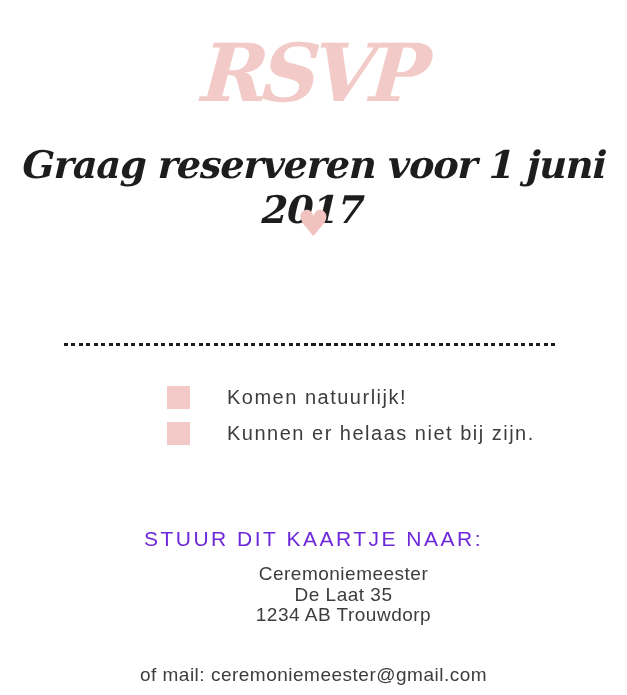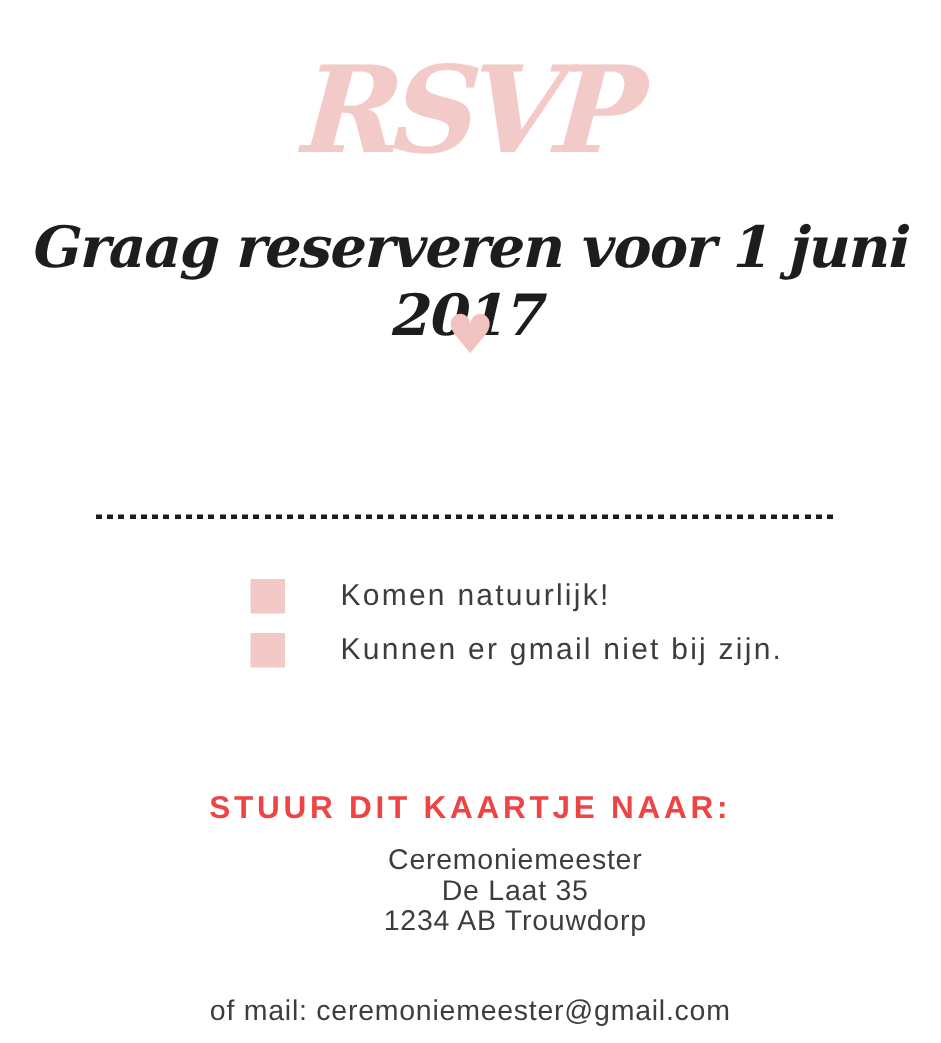--- a/index.html
+++ b/index.html
@@ -73,23 +73,23 @@
     margin-left: 37px;
     font-size: 20px;
     font-weight: 300;
     letter-spacing: 1.5px;
     color: #3d3d3d;
     white-space: nowrap;
   }
   .send-to-label {
     top: 527px;
     font-size: 21px;
-    font-weight: 700;
+    font-weight: 400;
     letter-spacing: 2.5px;
-    color: #ef4444;
+    color: #6d28d9;
   }
   .address {
     top: 564px;
     font-size: 19px;
     font-weight: 300;
     letter-spacing: 0.5px;
     line-height: 20.5px;
     color: #3d3d3d;
     margin-left: 30px;
   }
@@ -115,21 +115,21 @@
 
   <div class="name-line"></div>
 
   <div class="option-row row-0">
     <span class="option-box"></span>
     <span class="option-label">Komen natuurlijk!</span>
   </div>
 
   <div class="option-row row-1">
     <span class="option-box"></span>
-    <span class="option-label">Kunnen er gmail niet bij zijn.</span>
+    <span class="option-label">Kunnen er helaas niet bij zijn.</span>
   </div>
 
   <div class="center send-to-label">STUUR DIT KAARTJE NAAR:</div>
 
   <div class="center address">
     <div>Ceremoniemeester</div>
     <div>De Laat 35</div>
     <div>1234 AB Trouwdorp</div>
   </div>
 

